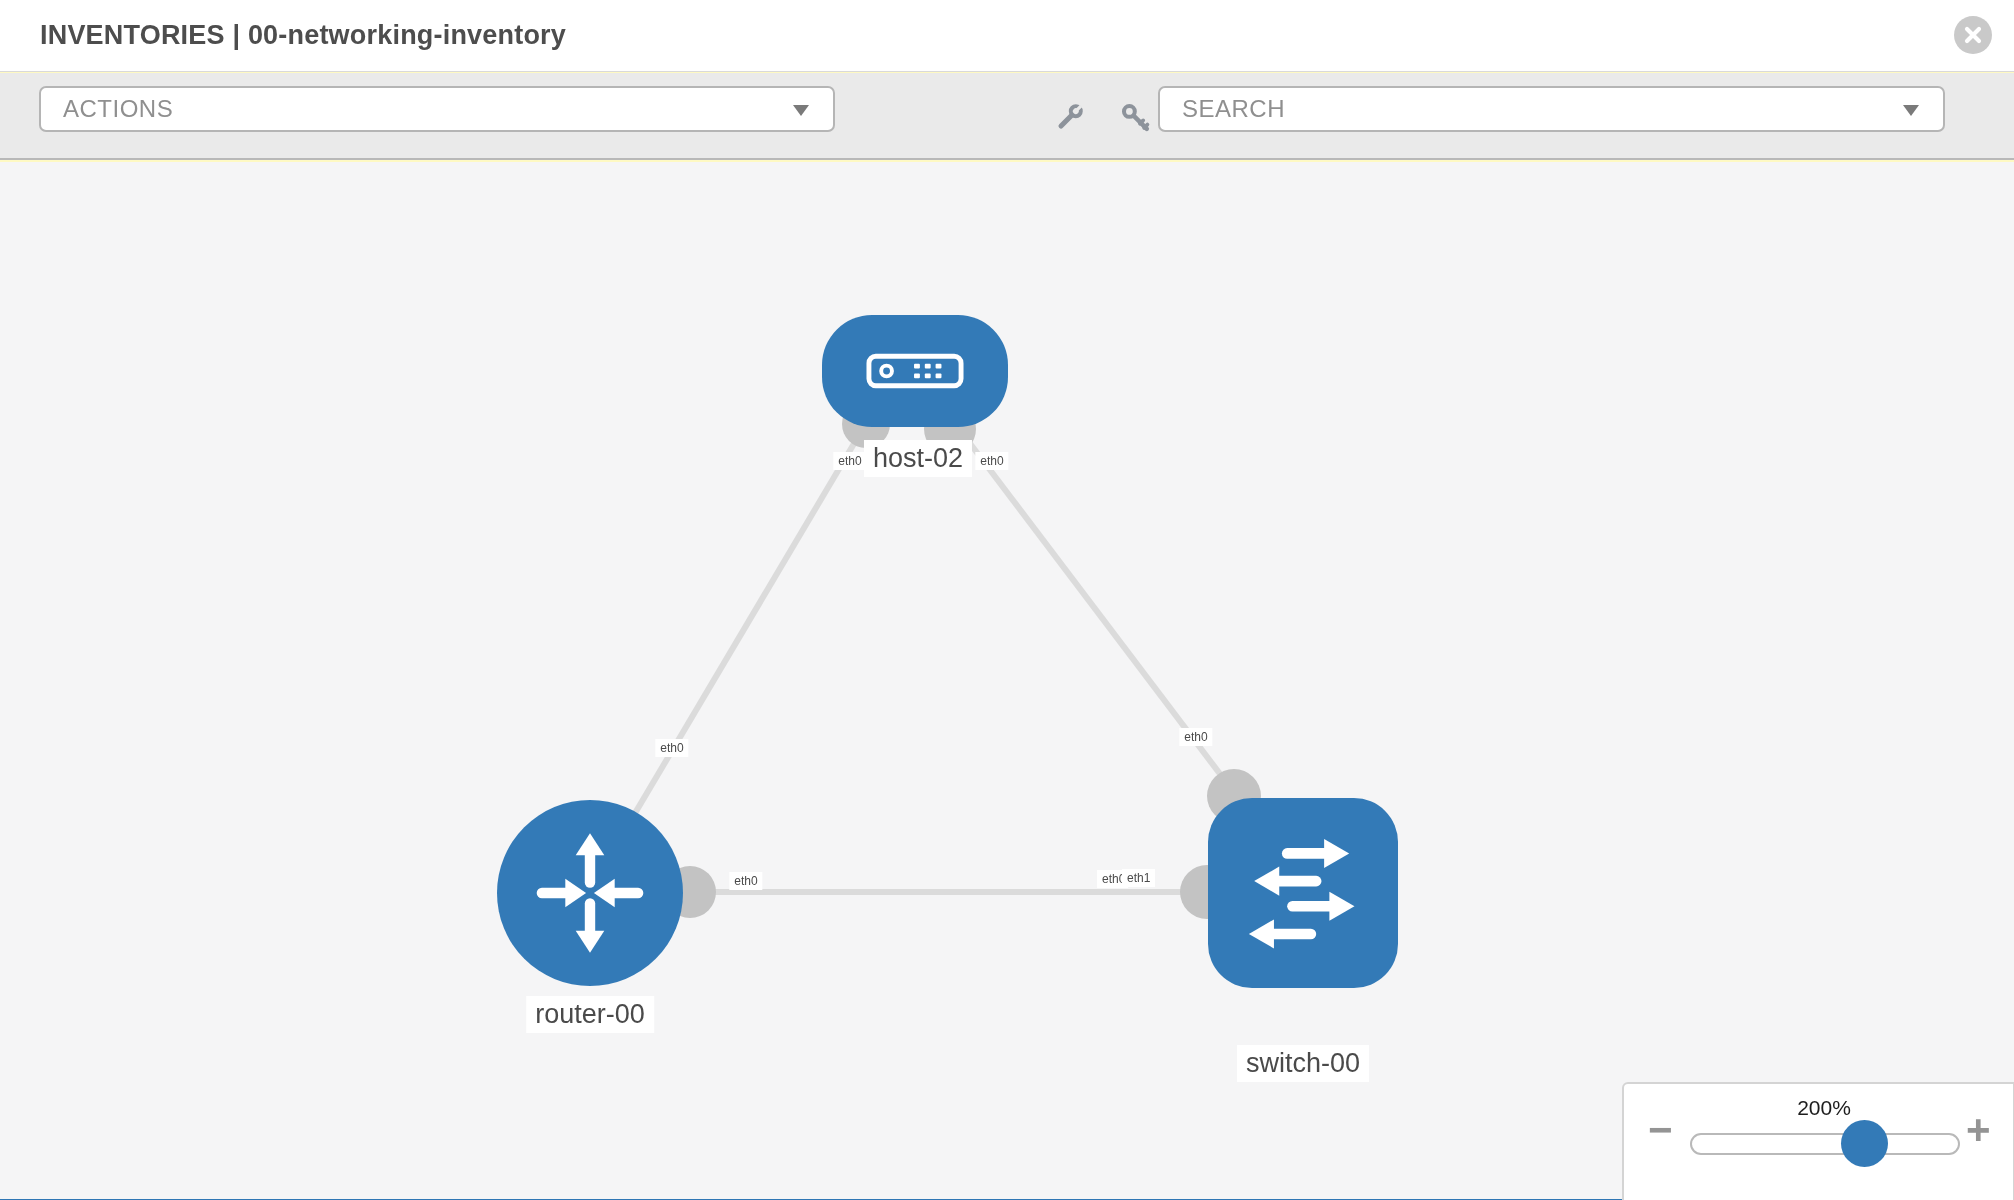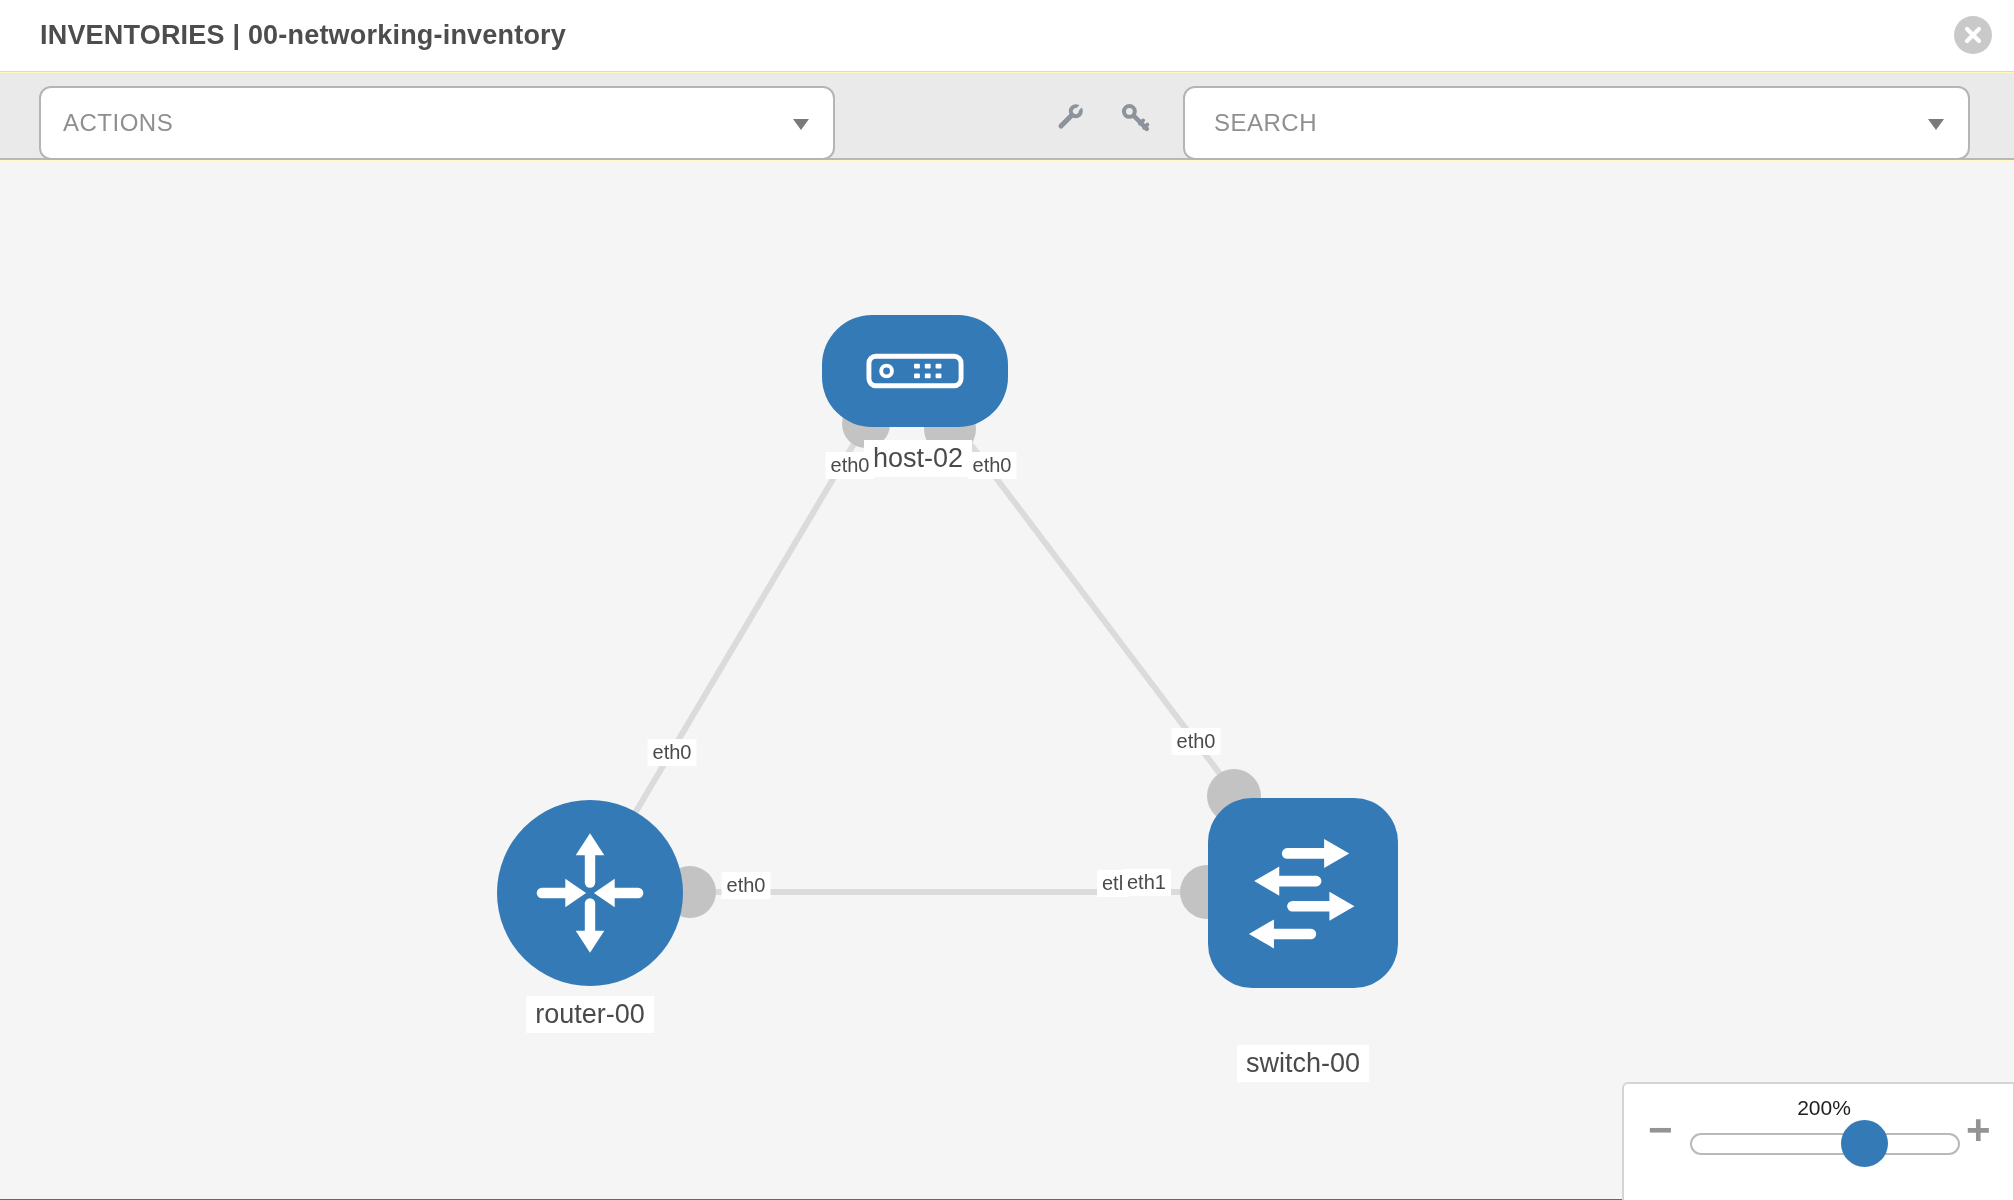--- a/index.html
+++ b/index.html
@@ -10,37 +10,37 @@
   .header { position:absolute; left:0; top:0; width:2014px; height:72px; background:#fff;
             border-bottom:1px solid #d9d9d9; }
   .header-title { position:absolute; left:40px; top:20px; font-size:27px; font-weight:bold;
                   color:#4d4d4d; letter-spacing:0.2px; }
   .close-btn { position:absolute; left:1954px; top:16px; width:38px; height:38px; border-radius:50%;
                background:#c9c9c9; cursor:pointer; display:flex; align-items:center; justify-content:center; }
 
   
   .toolbar { position:absolute; left:0; top:73px; width:2014px; height:87px; background:#eaeaea;
              border-bottom:2px solid #b8b8b8; }
-  .select-box { position:absolute; top:13px; height:74px; background:#fff; border:2px solid #b5b5b5;
-                border-radius:12px; display:flex; align-items:center; cursor:pointer; }
+  .select-box { position:absolute; top:13px; height:46px; background:#fff; border:2px solid #b5b5b5;
+                border-radius:7px; display:flex; align-items:center; cursor:pointer; }
   .select-label { margin-left:22px; font-size:24px; color:#8f8f8f; letter-spacing:0.5px; }
   .caret { position:absolute; right:24px; top:50%; margin-top:-4px; width:0; height:0;
            border-left:8px solid transparent; border-right:8px solid transparent;
            border-top:11px solid #7a7a7a; }
   .tool-icon { position:absolute; top:27px; width:36px; height:36px; cursor:pointer; }
 
   
   .canvas { position:absolute; left:0; top:162px; width:2014px; height:1060px; background:#f5f5f6; }
   .links-layer { position:absolute; left:0; top:0; z-index:1; }
   .node { position:absolute; z-index:2; background:#337ab7; display:flex; align-items:center; justify-content:center; cursor:pointer; }
   .node-host { left:822px; top:153px; width:186px; height:112px; border-radius:50px; }
   .node-router { left:497px; top:638px; width:186px; height:186px; border-radius:50%; }
   .node-switch { left:1208px; top:636px; width:190px; height:190px; border-radius:44px; }
 
-  .chip { position:absolute; z-index:3; background:#fff; color:#4a4a4a; font-size:20px;
+  .chip { position:absolute; z-index:3; background:#fff; color:#4a4a4a; font-size:12px;
           padding:2px 5px; white-space:nowrap; transform:translateX(-50%); }
   .chip-node { font-size:27px; padding:3px 9px; }
   .chip-fixed { transform:none; }
   .chip-clip { overflow:hidden; width:31px; padding-right:0; }
 
   
   .zoom-panel { position:absolute; z-index:4; left:1622px; top:920px; width:393px; height:160px;
                 background:#fff; border:2px solid #d4d4d4; border-radius:6px 0 0 0; }
   .zoom-value { position:absolute; left:155px; top:12px; width:90px; text-align:center;
                 font-size:21px; color:#1d1d1d; }
@@ -85,21 +85,21 @@
 
     <svg class="tool-icon" style="left:1118px;" viewBox="0 0 24 24">
       <g stroke="#8d939b" fill="none" stroke-linecap="round">
         <circle cx="7.6" cy="7.6" r="3.6" stroke-width="2.7"></circle>
         <path d="M10.4 10.4 L19.2 19.2" stroke-width="3"></path>
         <path d="M14.6 15.8 L16.8 13.6" stroke-width="2.5"></path>
         <path d="M17.4 18.6 L19.6 16.4" stroke-width="2.5"></path>
       </g>
     </svg>
 
-    <div class="select-box" style="left:1183px; width:787px;padding-left:7px;">
+    <div class="select-box" style="left:1158px; width:787px;">
       <span class="select-label">SEARCH</span>
       <span class="caret"></span>
     </div>
   </div>
 
   <div class="canvas">
 
     <svg class="links-layer" width="2014" height="1060">
 
       <line x1="868" y1="258" x2="612" y2="690" stroke="#dbdbdb" stroke-width="6"></line>

